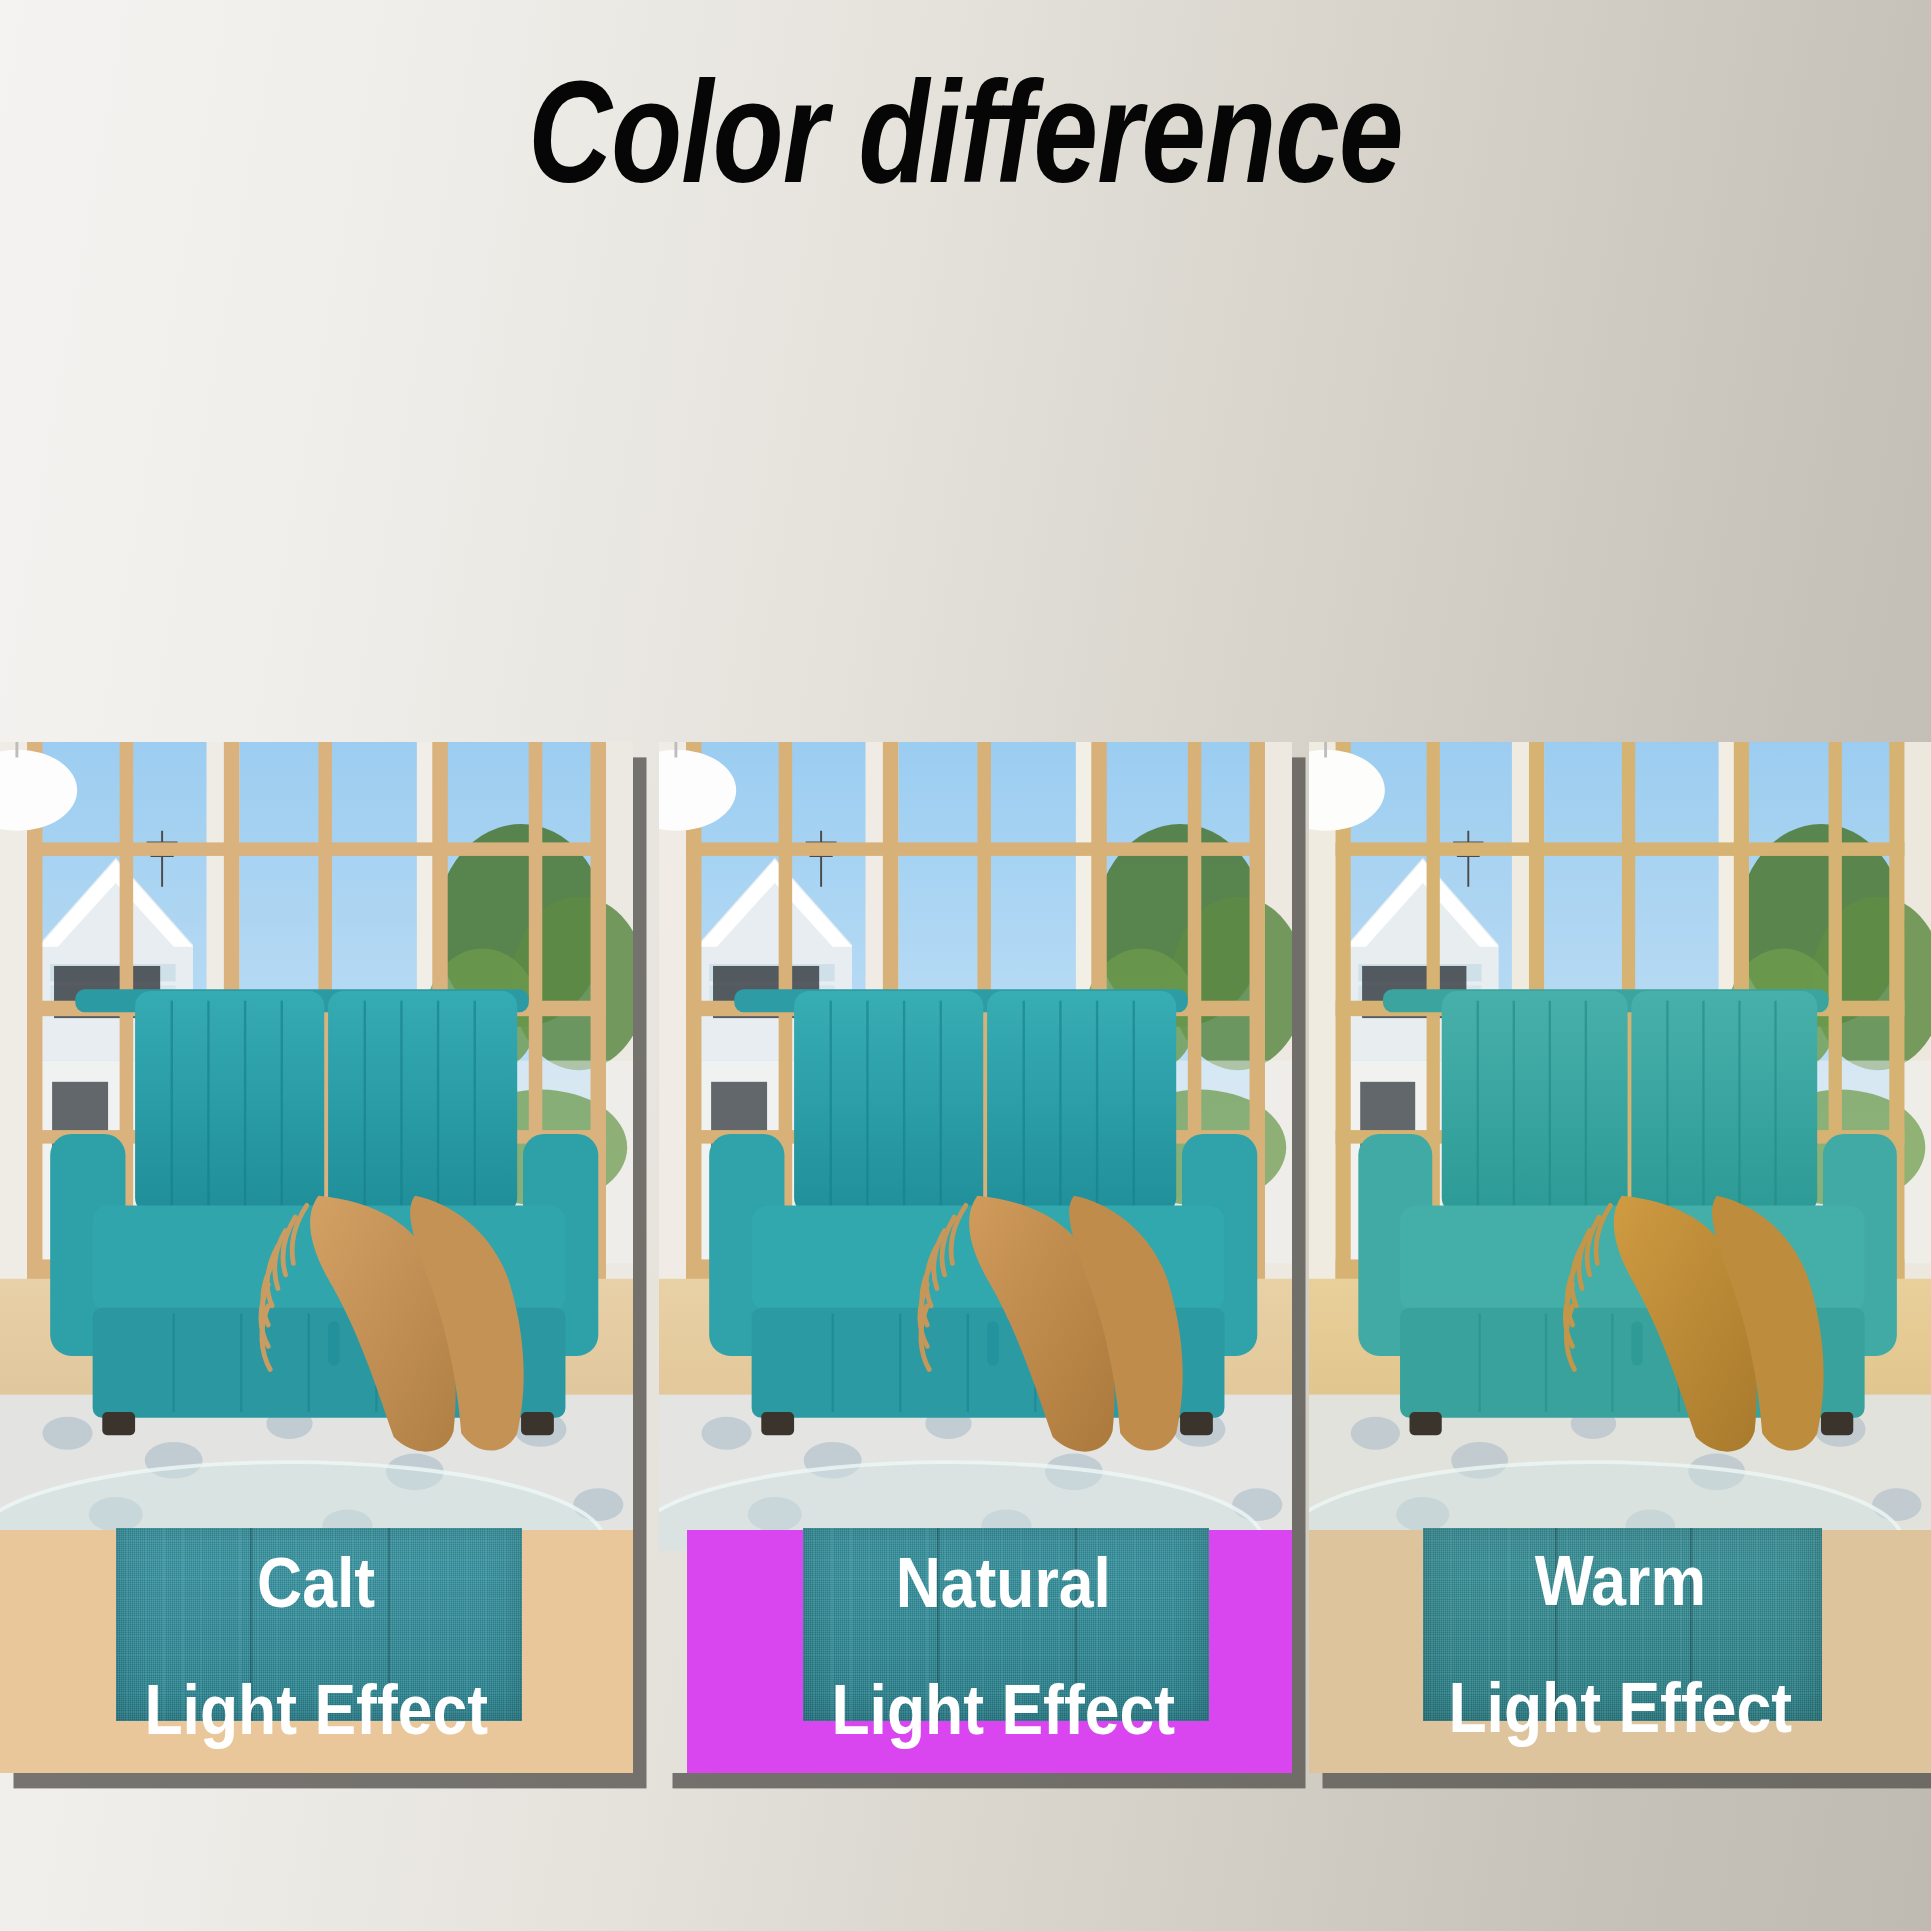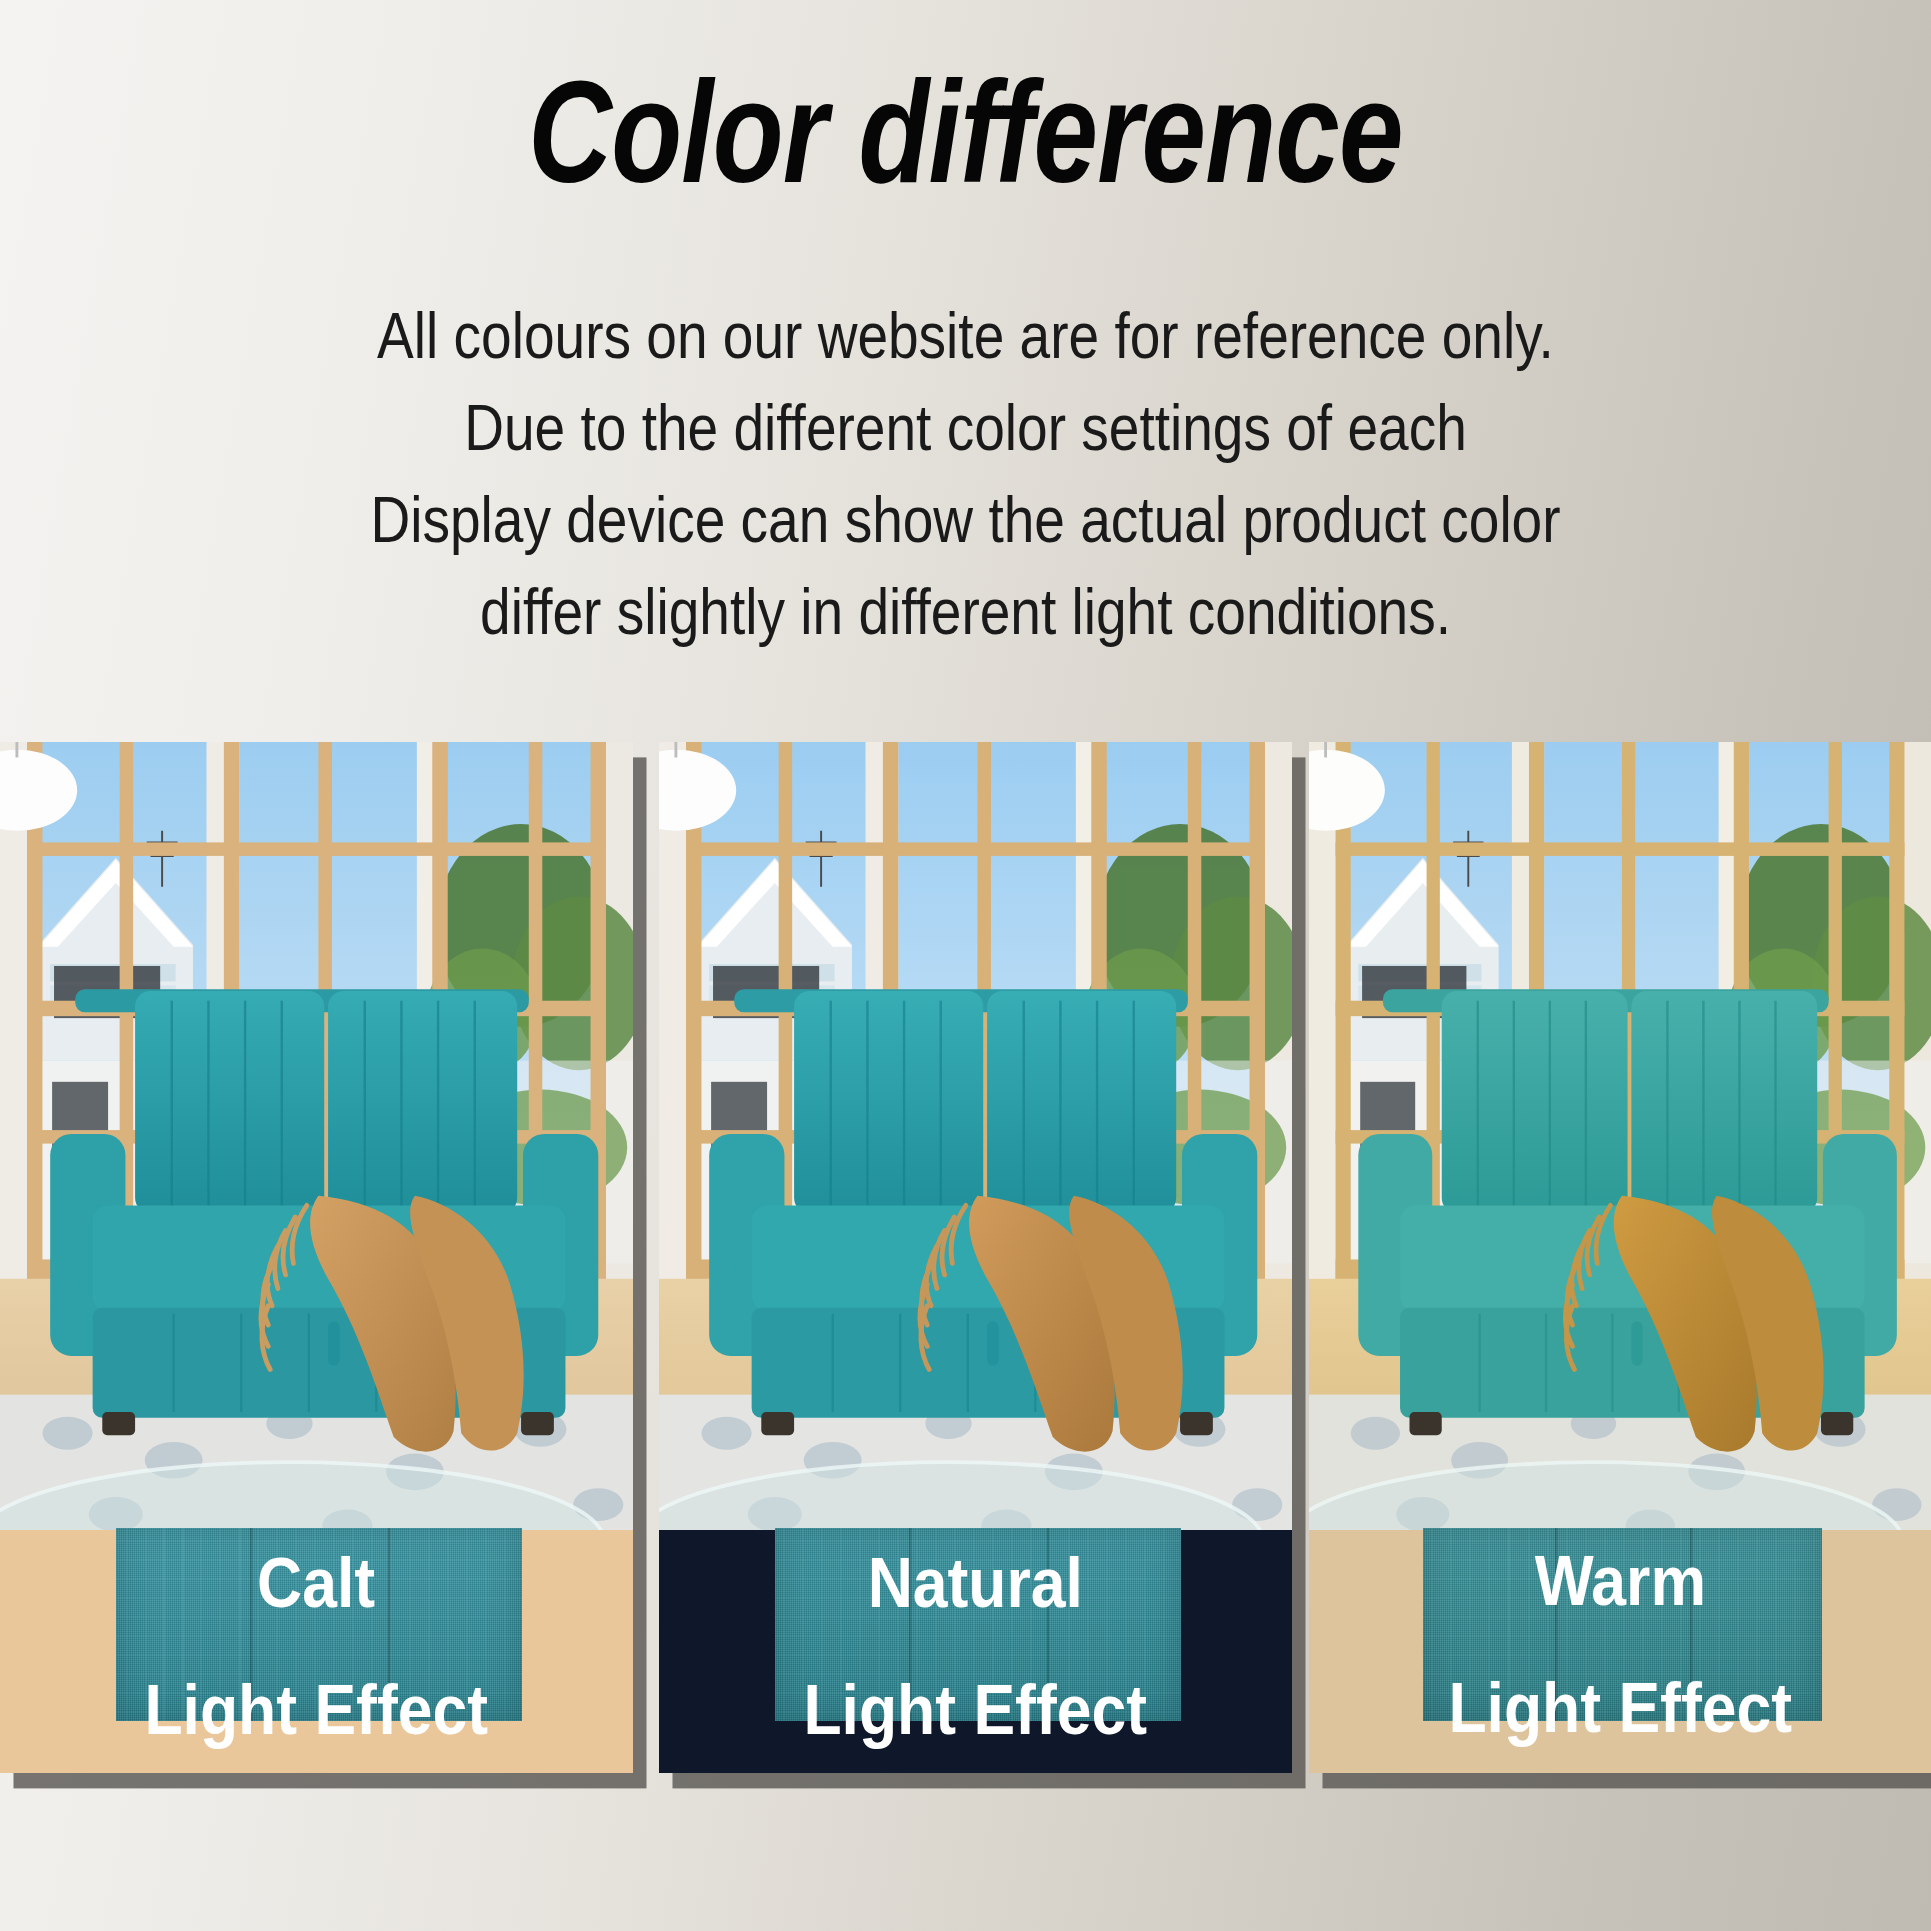--- a/index.html
+++ b/index.html
@@ -65,26 +65,20 @@
   .lab.l2{font-size:71px;margin-top:56px;}
   .p3 .lab.l1{margin-top:1.9px;}
 </style>
 </head>
 <body>
 
 <div id="stage">
 
   <div class="header">
     <div class="title">Color difference</div>
-    <div class="subtitle">
-      <span class="ln">All colours on our website are for reference only.</span>
-      <span class="ln">Due to the different color settings of each</span>
-      <span class="ln">Display device can show the actual product color</span>
-      <span class="ln">differ slightly in different light conditions.</span>
-    </div>
   </div>
 
   <div class="panels">
 
     <div class="panel p1">
       <div class="scene">
         <svg viewBox="0 0 656 838" preserveAspectRatio="none">
           <defs>
             <linearGradient id="sky1" x1="0" y1="0" x2="0" y2="1">
               <stop offset="0" stop-color="#9ccdf0"></stop>
@@ -322,21 +316,21 @@
             <path d="M296 506 C284 526 282 548 288 566"></path>
             <path d="M288 522 C276 544 274 566 282 584"></path>
             <path d="M282 542 C270 564 270 586 278 604"></path>
             <path d="M278 562 C268 586 268 608 278 626"></path>
             <path d="M278 584 C268 608 270 632 280 650"></path>
           </g>
           <ellipse cx="300" cy="832" rx="330" ry="86" fill="#cfe2e2" opacity=".5"></ellipse>
           <ellipse cx="300" cy="828" rx="326" ry="82" fill="none" stroke="#eef7f7" stroke-width="4" opacity=".8"></ellipse>
         </svg>
       </div>
-      <div class="swatchPlate" style="background:#0f172a;">
+      <div class="swatchPlate" style="background:#d946ef;margin-left:28px;">
         <div class="fabric" style="background-color:#2b8e9b;">
           <div class="seam s1"></div>
           <div class="seam s2"></div>
         </div>
         <div class="labels">
           <div class="lab l1">Natural</div>
           <div class="lab l2">Light Effect</div>
         </div>
       </div>
     </div>

